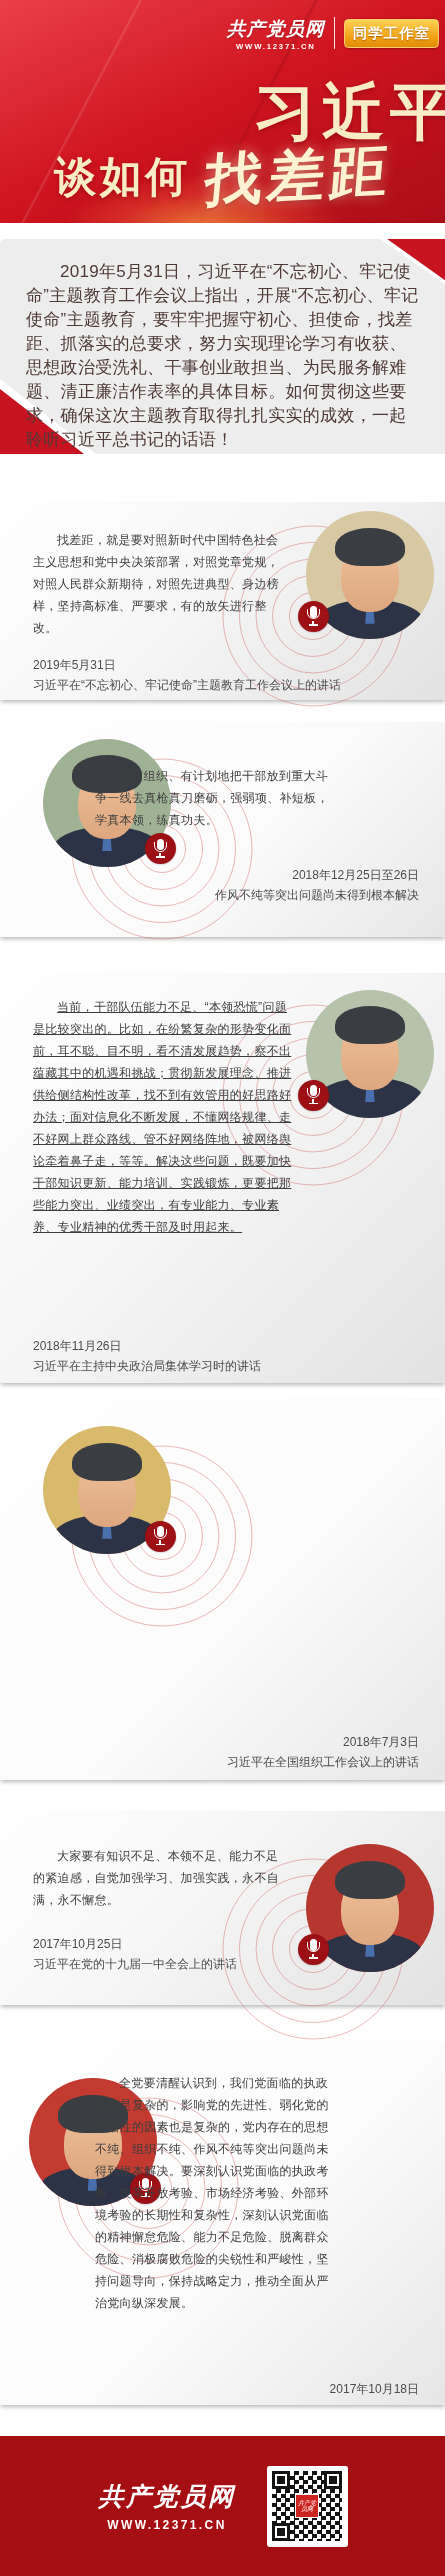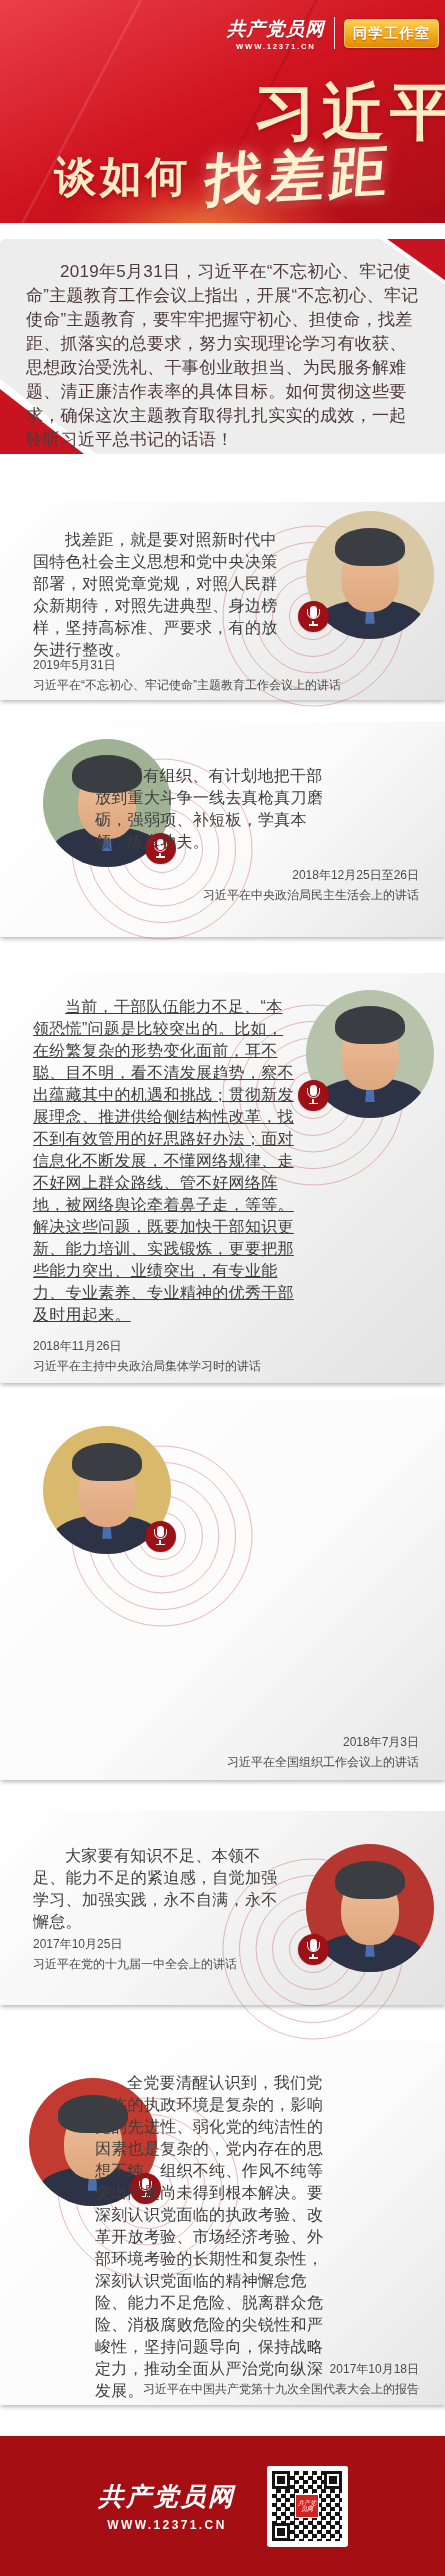--- a/index.html
+++ b/index.html
@@ -46,21 +46,21 @@
   .tri-bl-white{bottom:0;left:0;width:96px;height:75px;background:#fff;
     clip-path:polygon(0 0,100% 100%,0 100%);}
   .tri-bl-red{bottom:0;left:0;width:84px;height:65px;background:var(--accent-red,#c81420);
     clip-path:polygon(0 0,100% 100%,0 100%);}
 
   
   .card{position:absolute;left:0;width:446px;
     background:linear-gradient(135deg,#ffffff 0%,#f6f6f6 45%,#e2e2e2 100%);
     box-shadow:0 3px 4.2px -1.2px rgba(0,0,0,.28);border-radius:1.8px;}
   .card.photo-left{background:linear-gradient(135deg,#ffffff 0%,#fbfbfb 55%,#e6e6e6 100%);}
-  .quote{position:relative;z-index:2;font-size:16px;line-height:22px;color:#3e3e3e;letter-spacing:0.3px;}
+  .quote{position:relative;z-index:2;font-size:12px;line-height:22px;color:#3e3e3e;letter-spacing:0.3px;}
   .quote p{margin:0;text-indent:2em;}
   .quote p + p{margin-top:3px;}
   .meta{position:absolute;z-index:2;font-size:12px;line-height:20px;color:#4b4b4b;}
   .photo-wrap{position:absolute;width:128px;height:128px;z-index:1;}
   .photo{position:absolute;inset:0;border-radius:50%;overflow:hidden;background:#cdbd9d;}
   .p-hair{position:absolute;left:50%;top:13%;width:70px;height:38px;margin-left:-35px;
     border-radius:55% 55% 42% 42%;background:#3a3d42;}
   .p-face{position:absolute;left:50%;top:24%;width:58px;height:70px;margin-left:-29px;
     border-radius:48% 48% 45% 45%;background:linear-gradient(180deg,#eec09a 0%,#dda67e 100%);}
   .p-suit{position:absolute;left:50%;bottom:-10%;width:110px;height:52px;margin-left:-55px;
@@ -214,21 +214,21 @@
       </div>
       <div class="mic">
         <div class="m-cap"></div>
             <div class="m-arc"></div>
             <div class="m-stem"></div>
             <div class="m-base"></div>
       </div>
     </div>
     <div class="meta">
       <div class="date">2018年12月25日至26日</div>
-      <div class="source">习近平在中央政治局民主生活会上的讲话</div>
+      <div class="source">作风不纯等突出问题尚未得到根本解决</div>
     </div>
   </section>
 
   <section class="card c3 photo-right">
     <div class="quote">
           <p>当前，干部队伍能力不足、“本领恐慌”问题是比较突出的。比如，在纷繁复杂的形势变化面前，耳不聪、目不明，看不清发展趋势，察不出蕴藏其中的机遇和挑战；贯彻新发展理念、推进供给侧结构性改革，找不到有效管用的好思路好办法；面对信息化不断发展，不懂网络规律、走不好网上群众路线、管不好网络阵地，被网络舆论牵着鼻子走，等等。解决这些问题，既要加快干部知识更新、能力培训、实践锻炼，更要把那些能力突出、业绩突出，有专业能力、专业素养、专业精神的优秀干部及时用起来。</p>
         </div>
     <div class="photo-wrap">
       <div class="ripples">
         <span></span>
@@ -339,21 +339,20 @@
       </div>
       <div class="mic">
         <div class="m-cap"></div>
             <div class="m-arc"></div>
             <div class="m-stem"></div>
             <div class="m-base"></div>
       </div>
     </div>
     <div class="meta">
       <div class="date">2017年10月18日</div>
-      <div class="source">习近平在中国共产党第十九次全国代表大会上的报告</div>
     </div>
   </section>
 </div>
 
   <div class="footer">
     <div class="f-logo">
       <div class="f-name">共产党员网</div>
       <div class="f-url">WWW.12371.CN</div>
     </div>
     <div class="qr">

